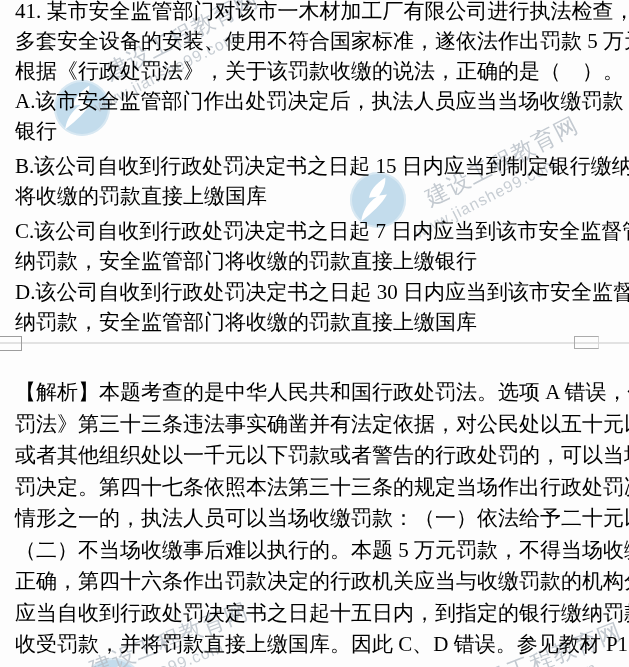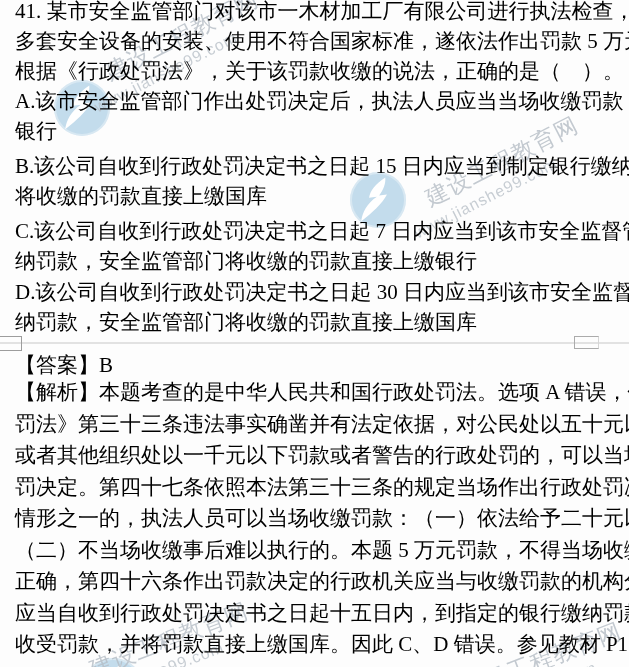--- a/index.html
+++ b/index.html
@@ -114,23 +114,20 @@
       <div class="qline">D.该公司自收到行政处罚决定书之日起 30 日内应当到该市安全监督管理部门缴</div>
       <div class="qline">纳罚款，安全监管部门将收缴的罚款直接上缴国库</div>
     </div>
 
     <div class="page-divider">
       <div class="divider-line"></div>
       <div class="mark mark-left"></div>
       <div class="mark mark-right"></div>
     </div>
 
-    <div class="block" id="blk-answer">
-      <div class="qline">【答案】B</div>
-    </div>
 
     <div class="block" id="blk-analysis">
       <div class="aline">【解析】本题考查的是中华人民共和国行政处罚法。选项 A 错误，依据《行政处</div>
       <div class="aline">罚法》第三十三条违法事实确凿并有法定依据，对公民处以五十元以下、对法人</div>
       <div class="aline">或者其他组织处以一千元以下罚款或者警告的行政处罚的，可以当场作出行政处</div>
       <div class="aline">罚决定。第四十七条依照本法第三十三条的规定当场作出行政处罚决定，有下列</div>
       <div class="aline">情形之一的，执法人员可以当场收缴罚款：（一）依法给予二十元以下的罚款的；</div>
       <div class="aline">（二）不当场收缴事后难以执行的。本题 5 万元罚款，不得当场收缴。选项 B</div>
       <div class="aline">正确，第四十六条作出罚款决定的行政机关应当与收缴罚款的机构分离。当事人</div>
       <div class="aline">应当自收到行政处罚决定书之日起十五日内，到指定的银行缴纳罚款。银行应当</div>

